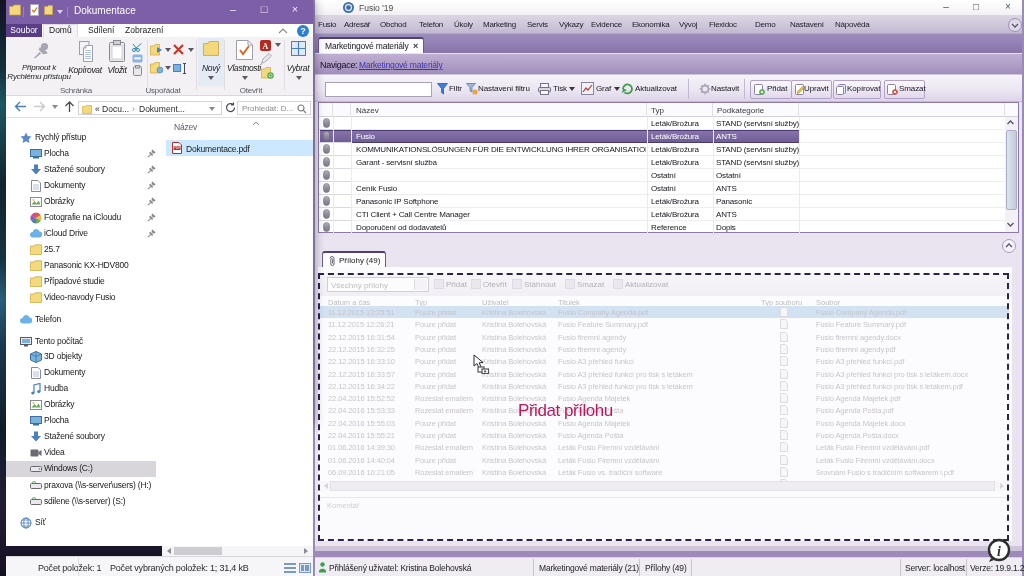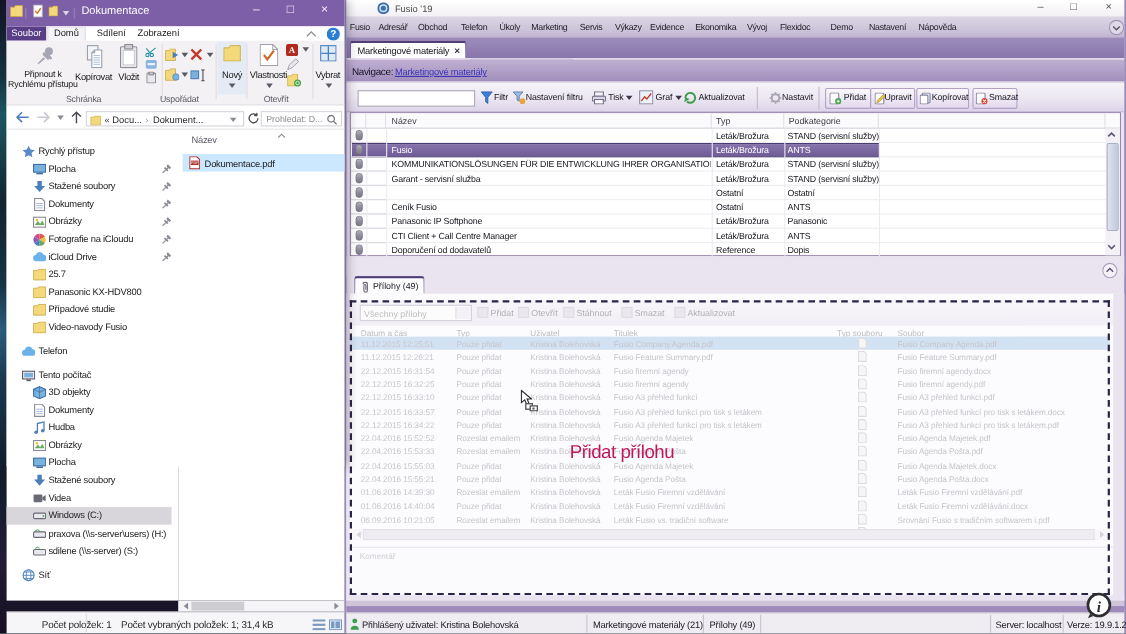--- a/index.html
+++ b/index.html
@@ -74,21 +74,21 @@
 #explorer { left:6px; top:0; width:307px; height:424px; background:#fff; box-shadow:2px 0 9px rgba(40,30,60,0.40); }
 #e-title { left:0; top:0; width:307px; height:24px; background:#7c5fa7; }
 #e-title .tname { position:absolute; left:68px; top:5px; font-size:10px; color:#fff; }
 .ebtn { position:absolute; top:0; width:28px; height:20px; color:#efe9f6; font-size:11px; text-align:center; line-height:19px; }
 #e-ribtabs { left:0; top:24px; width:307px; height:13px; background:#fff; }
 #e-soubor { position:absolute; left:0px; top:0px; width:36px; height:13px; background:#5a3d87; color:#fff; font-size:8.5px; text-align:center; padding-top:1px; }
 .rtab { position:absolute; top:1px; font-size:8.5px; color:#1a1a1a; }
 #e-ribbon { left:0; top:37px; width:307px; height:59px; background:#f3f1f4; border-bottom:1px solid #dcd9de; }
 .rsep { position:absolute; top:3px; width:1px; height:50px; background:#e0dde2; }
 .rlabel { position:absolute; top:49px; font-size:8px; color:#5a5a64; width:60px; text-align:center; letter-spacing:-0.2px; }
-.ribtxt { position:absolute; font-size:8.5px; letter-spacing:-0.3px; color:#1a1a1a; text-align:center; white-space:nowrap; }
+.ribtxt { position:absolute; font-size:8.5px; letter-spacing:-0.3px; color:#1a1a1a; text-align:center; white-space:nowrap;font-style:italic; }
 #e-addr { left:0; top:96px; width:307px; height:22px; background:#fff; border-bottom:1px solid #e3e0e5; }
 #e-bc { position:absolute; left:72px; top:5px; width:144px; height:14px; border:1px solid #d6d2da; background:#fff; font-size:8.5px; color:#2a2a2a; }
 #e-se { position:absolute; left:231px; top:5px; width:74px; height:14px; border:1px solid #d6d2da; background:#fff; font-size:8px; color:#8a8a8a; padding:2px 0 0 4px; }
 #e-side { left:0; top:118px; width:156px; height:428px; background:#fff; }
 .si { position:absolute; font-size:8.5px; letter-spacing:-0.2px; color:#1a1a1a; white-space:nowrap; }
 #e-files { left:156px; top:118px; width:151px; height:428px; background:#fff; }
 #e-hsb { left:156px; top:546px; width:151px; height:10px; background:#f5f4f6; }
 #e-status { left:0; top:556px; width:307px; height:20px; background:#f6f5f7; border-top:1px solid #d9d6db; }
 #e-status span { position:absolute; top:6px; font-size:9px; letter-spacing:-0.2px; color:#2a2a2a; white-space:nowrap;padding-left:24px; }
 svg { display:block; }

